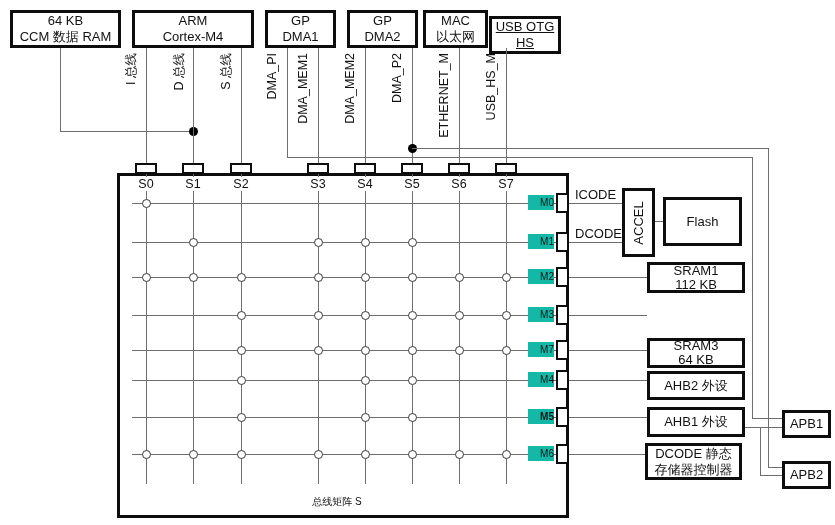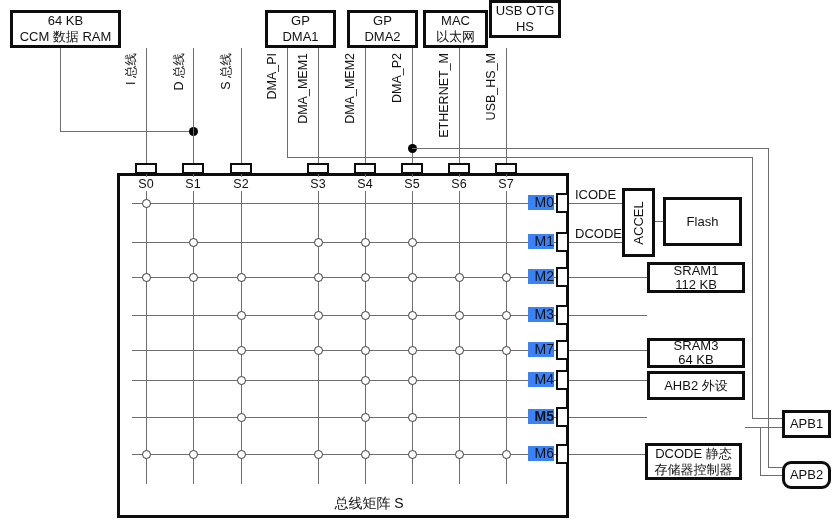--- a/index.html
+++ b/index.html
@@ -16,48 +16,52 @@
   .vl{position:absolute;width:1px;background:#6e6e6e;}
   .dot{position:absolute;width:9px;height:9px;border-radius:50%;background:#000;}
   .xcircle{position:absolute;width:9px;height:9px;border-radius:50%;background:#fff;border:1.5px solid #3a3a3a;box-sizing:border-box;}
   .vlabel{
     position:absolute;transform-origin:100% 0;transform:rotate(-90deg);
     white-space:nowrap;font-size:12.5px;height:18px;line-height:18px;color:#111;
   }
   .sslot{position:absolute;width:22px;height:11px;background:#fff;border:2.5px solid #0d0d0d;box-sizing:border-box;}
   .mslot{position:absolute;width:13px;height:20px;background:#fff;border:2.5px solid #0d0d0d;box-sizing:border-box;}
   .slabel{position:absolute;width:26px;font-size:12.5px;line-height:14px;text-align:center;background:#fff;}
-  .mlabel{position:absolute;width:26px;font-size:14px;line-height:15px;text-align:right;background:#3b82f6;}
+  .mlabel{position:absolute;width:26px;font-size:10px;line-height:15px;text-align:right;background:#14b8a6;}
   .buslabel{position:absolute;font-size:13px;line-height:14px;}
   #matrix-box{position:absolute;border:3px solid #0d0d0d;box-sizing:border-box;background:transparent;}
-  #matrix-label{position:absolute;font-size:14px;text-align:center;padding-left:32px;}
+  #matrix-label{position:absolute;font-size:10px;text-align:center;}
   .vtext{transform:rotate(-90deg);white-space:nowrap;font-size:13px;}
 </style>
 </head>
 <body>
 
 <div id="figure">
 
   <div class="box" style="left:10px;top:10px;width:111px;height:38px;">
     <span>64 KB</span>
     <span>CCM 数据 RAM</span>
   </div>
+  <div class="box" style="left:132px;top:10px;width:122px;height:38px;">
+    <span>ARM</span>
+    <span>Cortex-M4</span>
+  </div>
   <div class="box" style="left:265px;top:10px;width:71px;height:38px;">
     <span>GP</span>
     <span>DMA1</span>
   </div>
   <div class="box" style="left:347px;top:10px;width:71px;height:38px;">
     <span>GP</span>
     <span>DMA2</span>
   </div>
   <div class="box" style="left:423px;top:10px;width:65px;height:38px;">
     <span>MAC</span>
     <span>以太网</span>
   </div>
-  <div class="box" style="left:489px;top:0;width:72px;height:38px;">
+  <div class="box" style="left:489px;top:16px;width:72px;height:38px;text-decoration:underline;">
     <span>USB OTG</span>
     <span>HS</span>
   </div>
 
   <div class="vlabel" style="right:713px;top:53px;">I 总线</div>
   <div class="vlabel" style="right:666px;top:53px;">D 总线</div>
   <div class="vlabel" style="right:618px;top:53px;">S 总线</div>
   <div class="vlabel" style="right:572px;top:53px;">DMA_PI</div>
   <div class="vlabel" style="right:541px;top:53px;">DMA_MEM1</div>
   <div class="vlabel" style="right:494px;top:53px;">DMA_MEM2</div>
@@ -203,24 +207,27 @@
     <span>SRAM1</span>
     <span>112 KB</span>
   </div>
   <div class="box" style="left:647px;top:338px;width:98px;height:30px;line-height:14px;align-items:center;">
     <span>SRAM3</span>
     <span>64 KB</span>
   </div>
   <div class="box" style="left:647px;top:371px;width:98px;height:29px;">
     <span>AHB2 外设</span>
   </div>
+  <div class="box" style="left:647px;top:407px;width:98px;height:30px;">
+    <span>AHB1 外设</span>
+  </div>
   <div class="box" style="left:645px;top:443px;width:97px;height:37px;line-height:16px;">
     <span>DCODE 静态</span>
     <span>存储器控制器</span>
   </div>
   <div class="box" style="left:782px;top:410px;width:49px;height:28px;">
     <span>APB1</span>
   </div>
-  <div class="box" style="left:782px;top:461px;width:49px;height:28px;border-radius:9px;">
+  <div class="box" style="left:782px;top:461px;width:49px;height:28px;">
     <span>APB2</span>
   </div>
 
 </div>
 
 </body></html>

